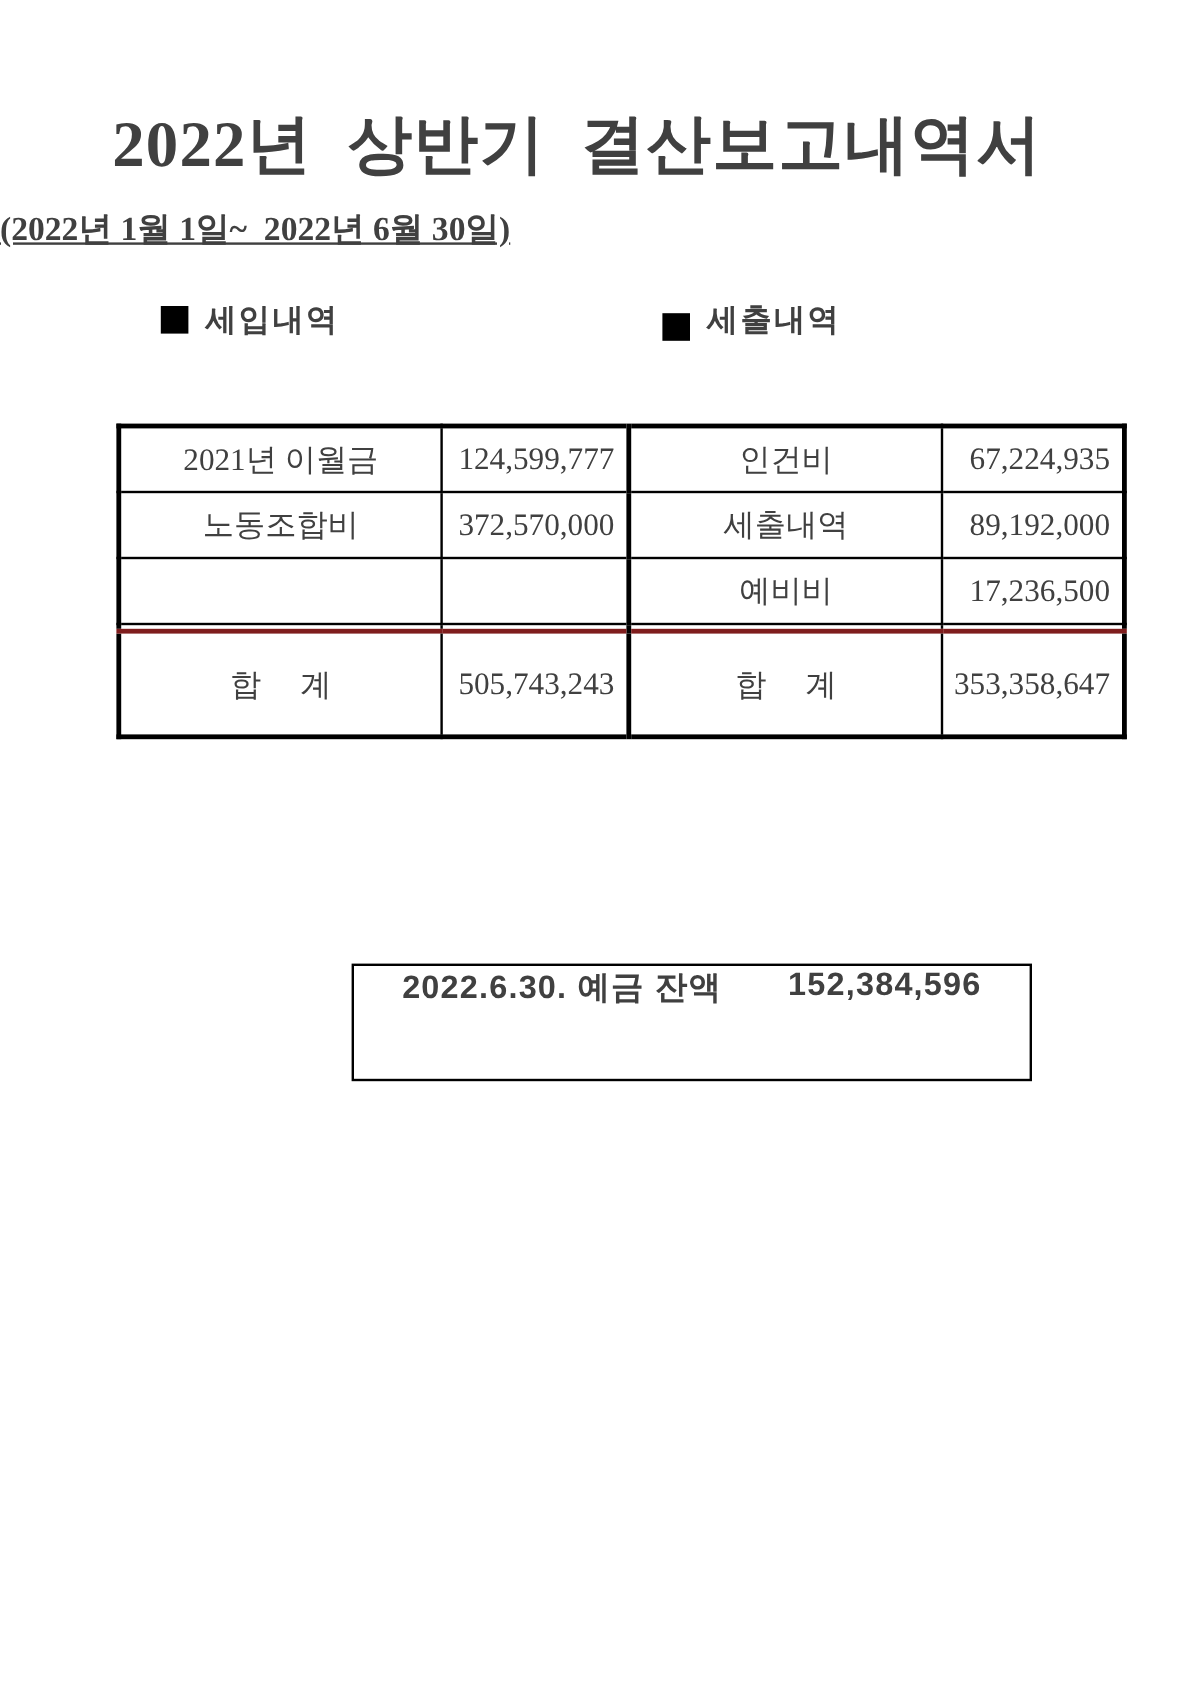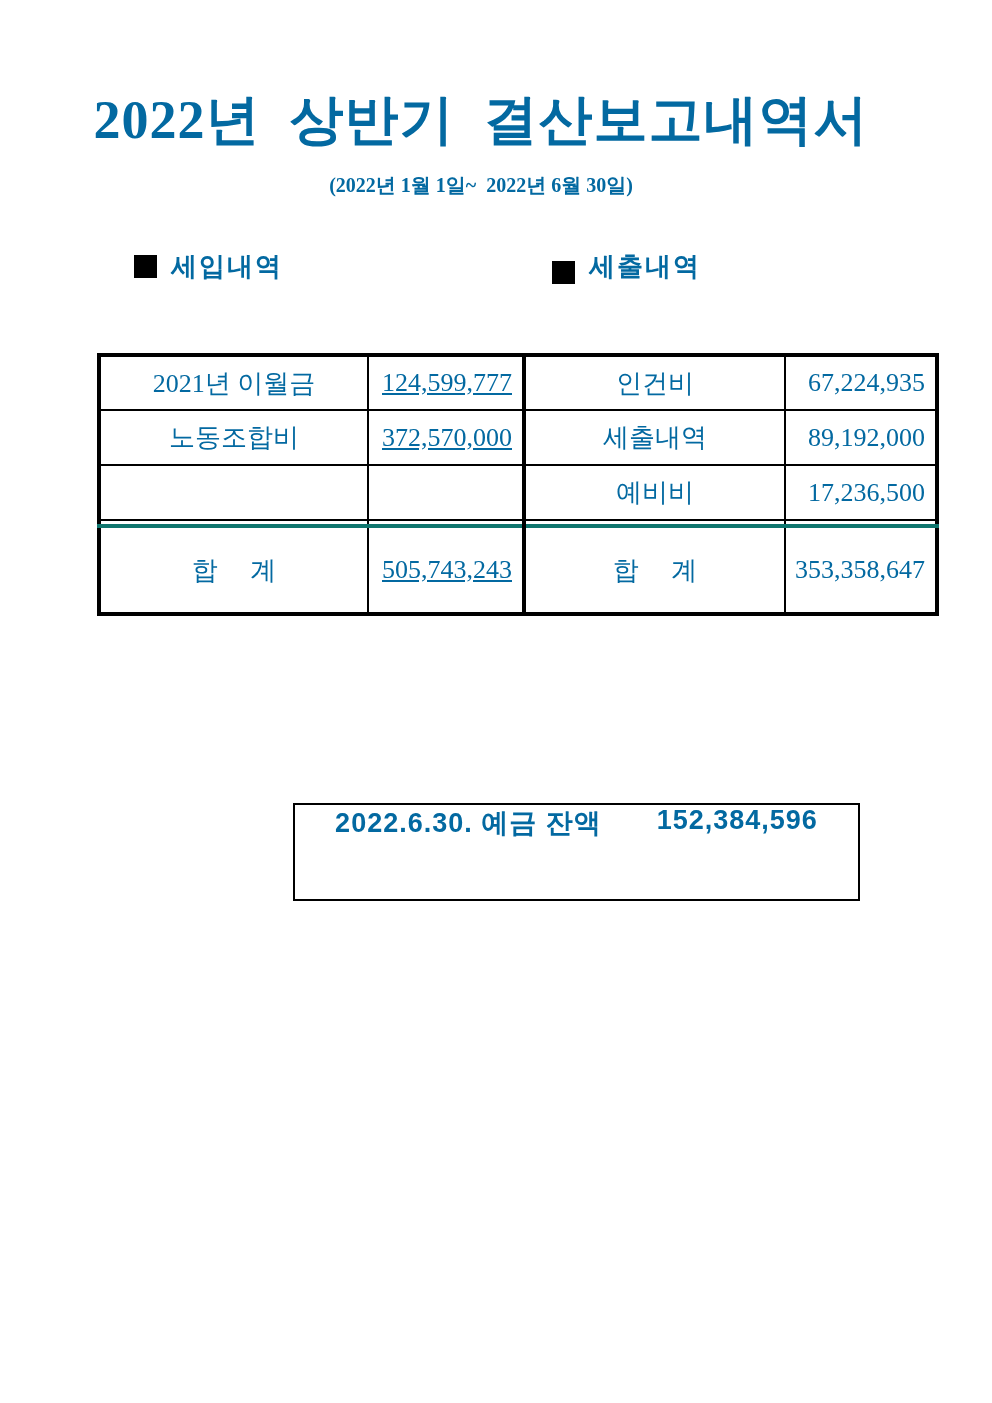--- a/index.html
+++ b/index.html
@@ -2,44 +2,45 @@
 <html><head>
 <meta charset="utf-8">
 <style>
   html, body { margin: 0; padding: 0; background: #ffffff; }
   .page {
     position: relative;
     width: 992px;
     height: 1403px;
     background: #ffffff;
     font-family: "Liberation Serif", "DejaVu Serif", serif;
-    color: #0369a1;
+    color: #404040;
     overflow: hidden;
   }
 
   
   .title {
     position: absolute;
     left: 0; top: 84px;
     width: 962px;
     margin: 0;
     text-align: center;
     font-size: 54px;
     font-weight: bold;
     letter-spacing: 1px;
     white-space: pre;
   }
   .subtitle {
     position: absolute;
     left: 0; top: 172px;
     width: 962px;
-    text-align: center;
-    font-size: 20px;
+    text-align: left;
+    font-size: 28px;
     font-weight: bold;
     white-space: pre;
+    text-decoration: underline;
   }
 
   
   .section-header {
     position: absolute;
     top: 249px;
     display: flex;
     align-items: center;
     gap: 14px;
     font-size: 26px;
@@ -63,24 +64,24 @@
     border: 4px solid #000000;
     font-size: 26px;
   }
   table.ledger td {
     border: 2px solid #000000;
     overflow: hidden;
   }
   table.ledger tr.item-row { height: 55px; }
   table.ledger td.lbl { text-align: center; padding: 0; }
   table.ledger td.val { text-align: right; padding: 0 10px 0 0; }
-  table.ledger td.mid { border-right: 4px solid #000000; text-decoration: underline; }
+  table.ledger td.mid { border-right: 4px solid #000000; }
   table.ledger tr.spacer { height: 6px; }
   table.ledger tr.total { height: 88px; }
-  table.ledger tr.total td { border-top: 4px solid #0f766e; }
+  table.ledger tr.total td { border-top: 4px solid #7f1d1d; }
   table.ledger td.pre { white-space: pre; }
 
   
   .summary-box {
     position: absolute;
     left: 293px; top: 803px;
     width: 567px; height: 98px;
     border: 2px solid #000000;
     box-sizing: border-box;
     display: flex;

